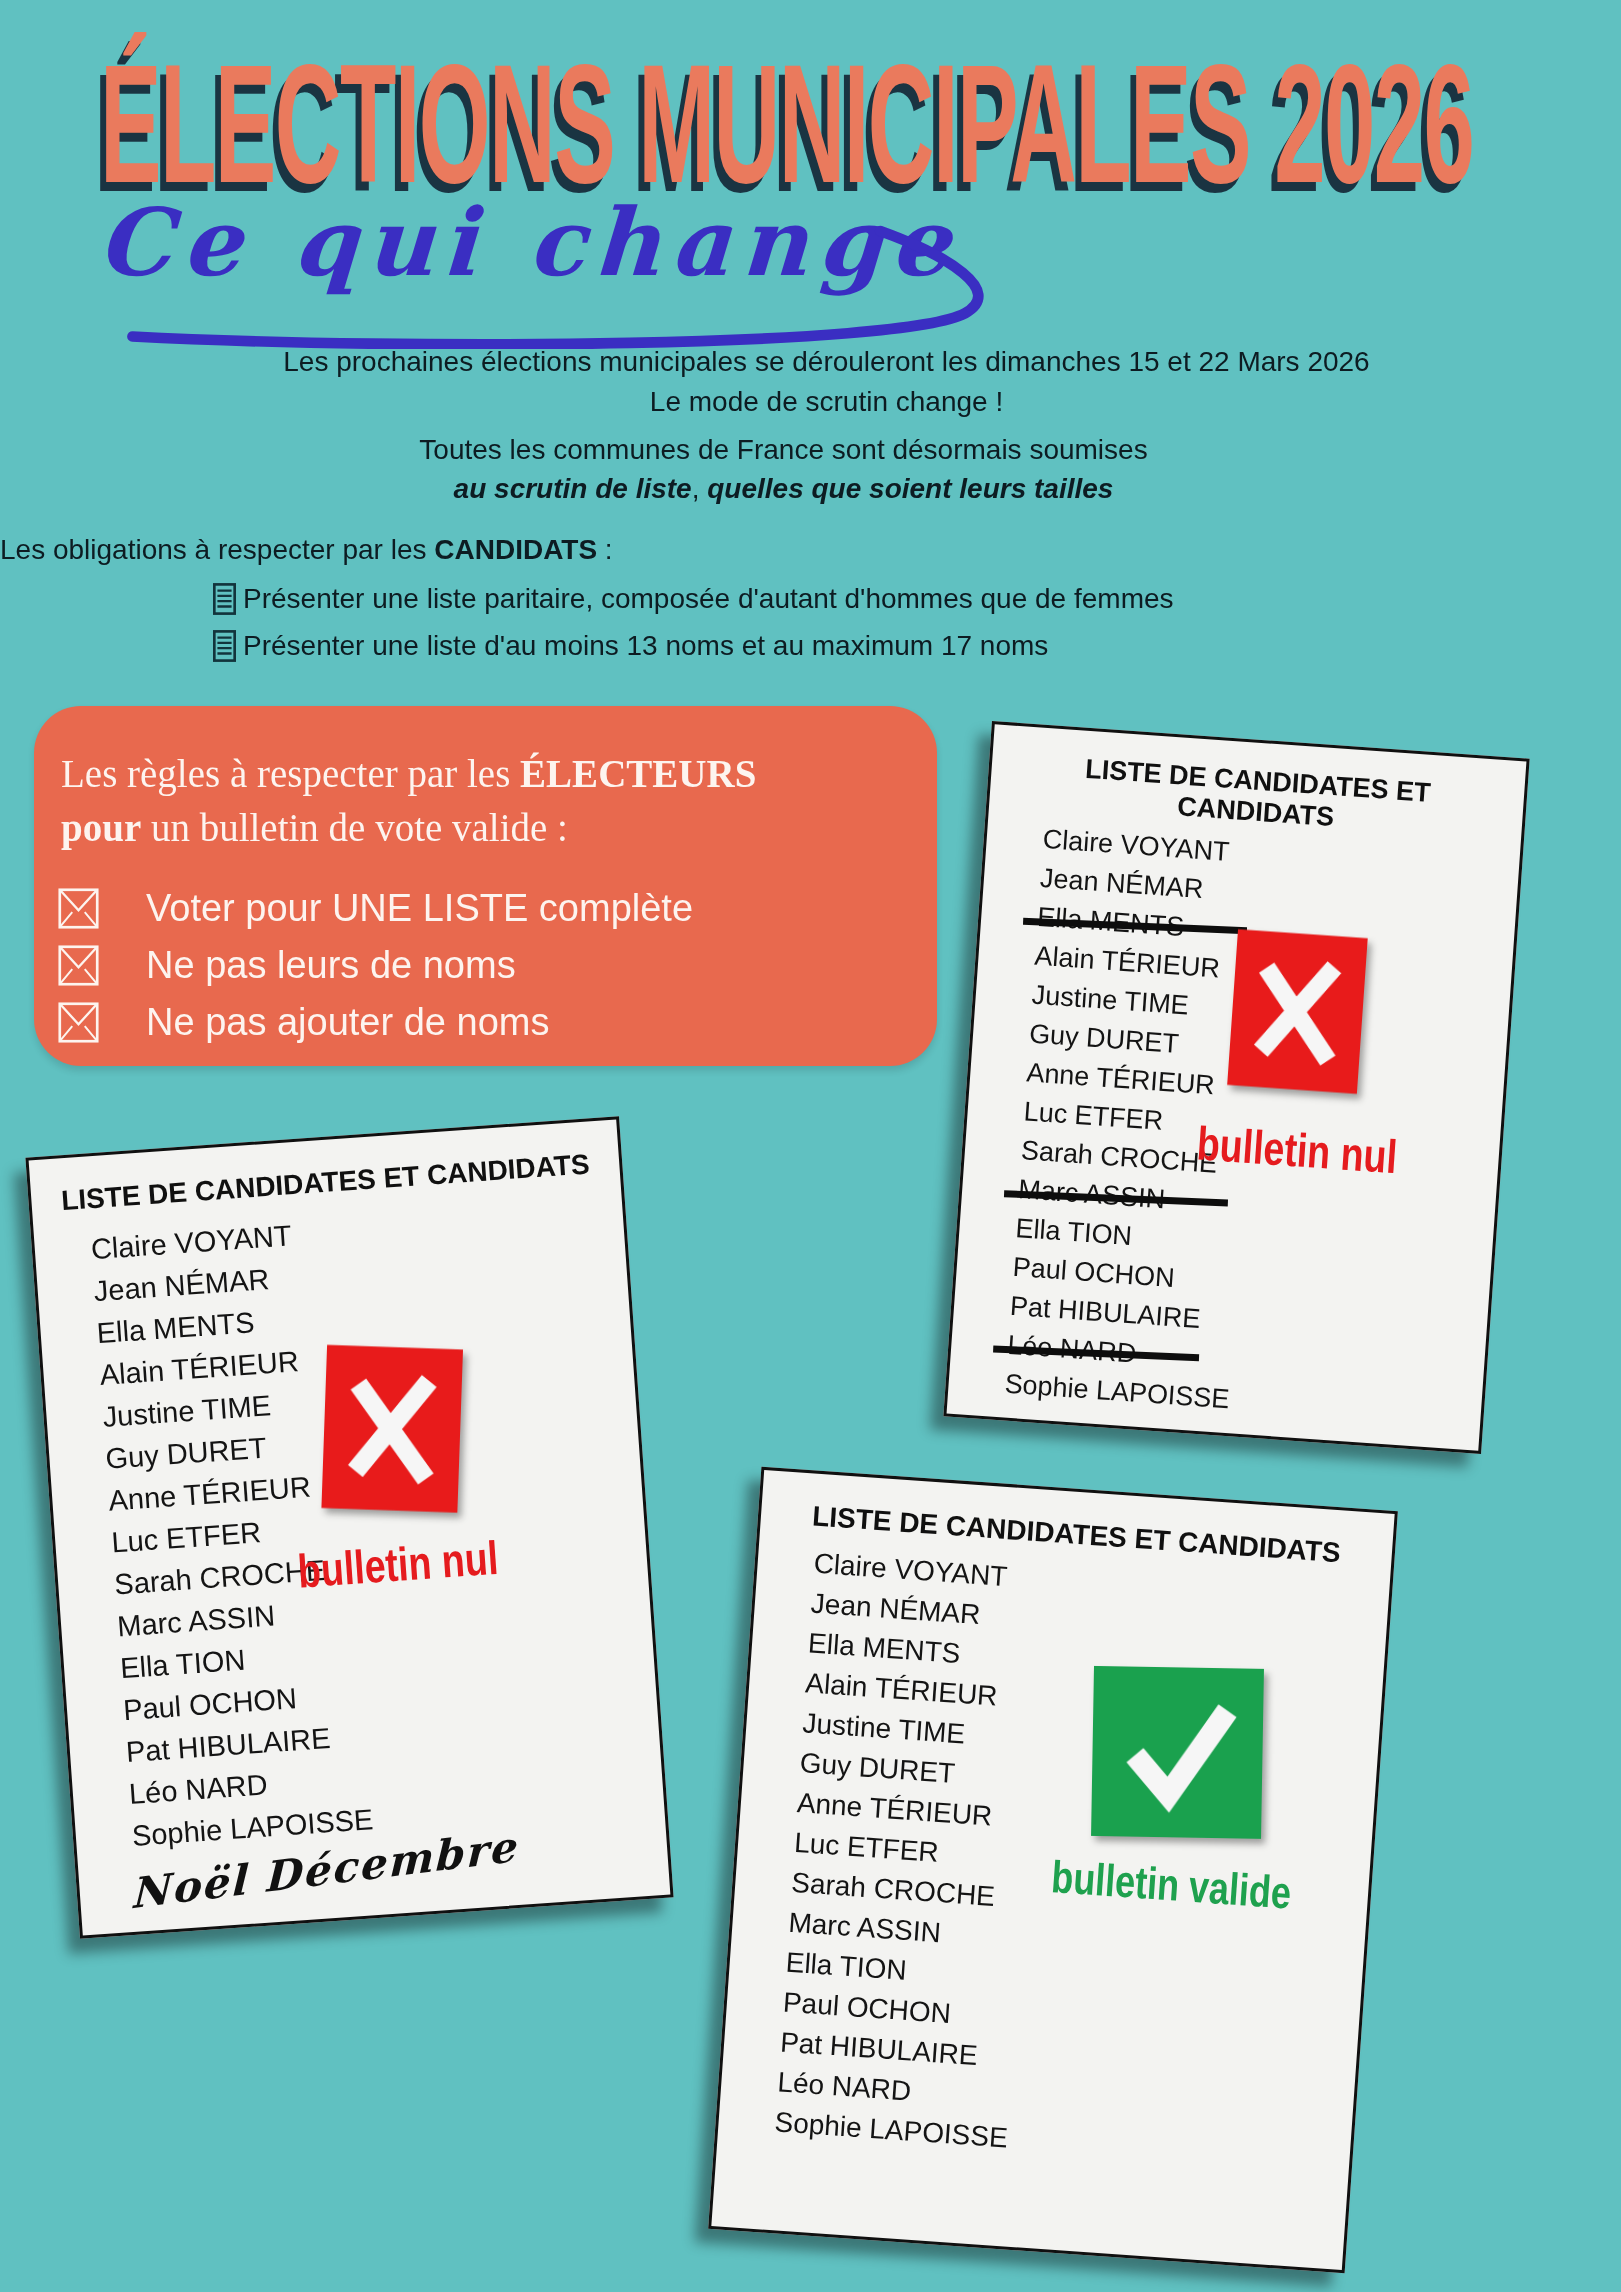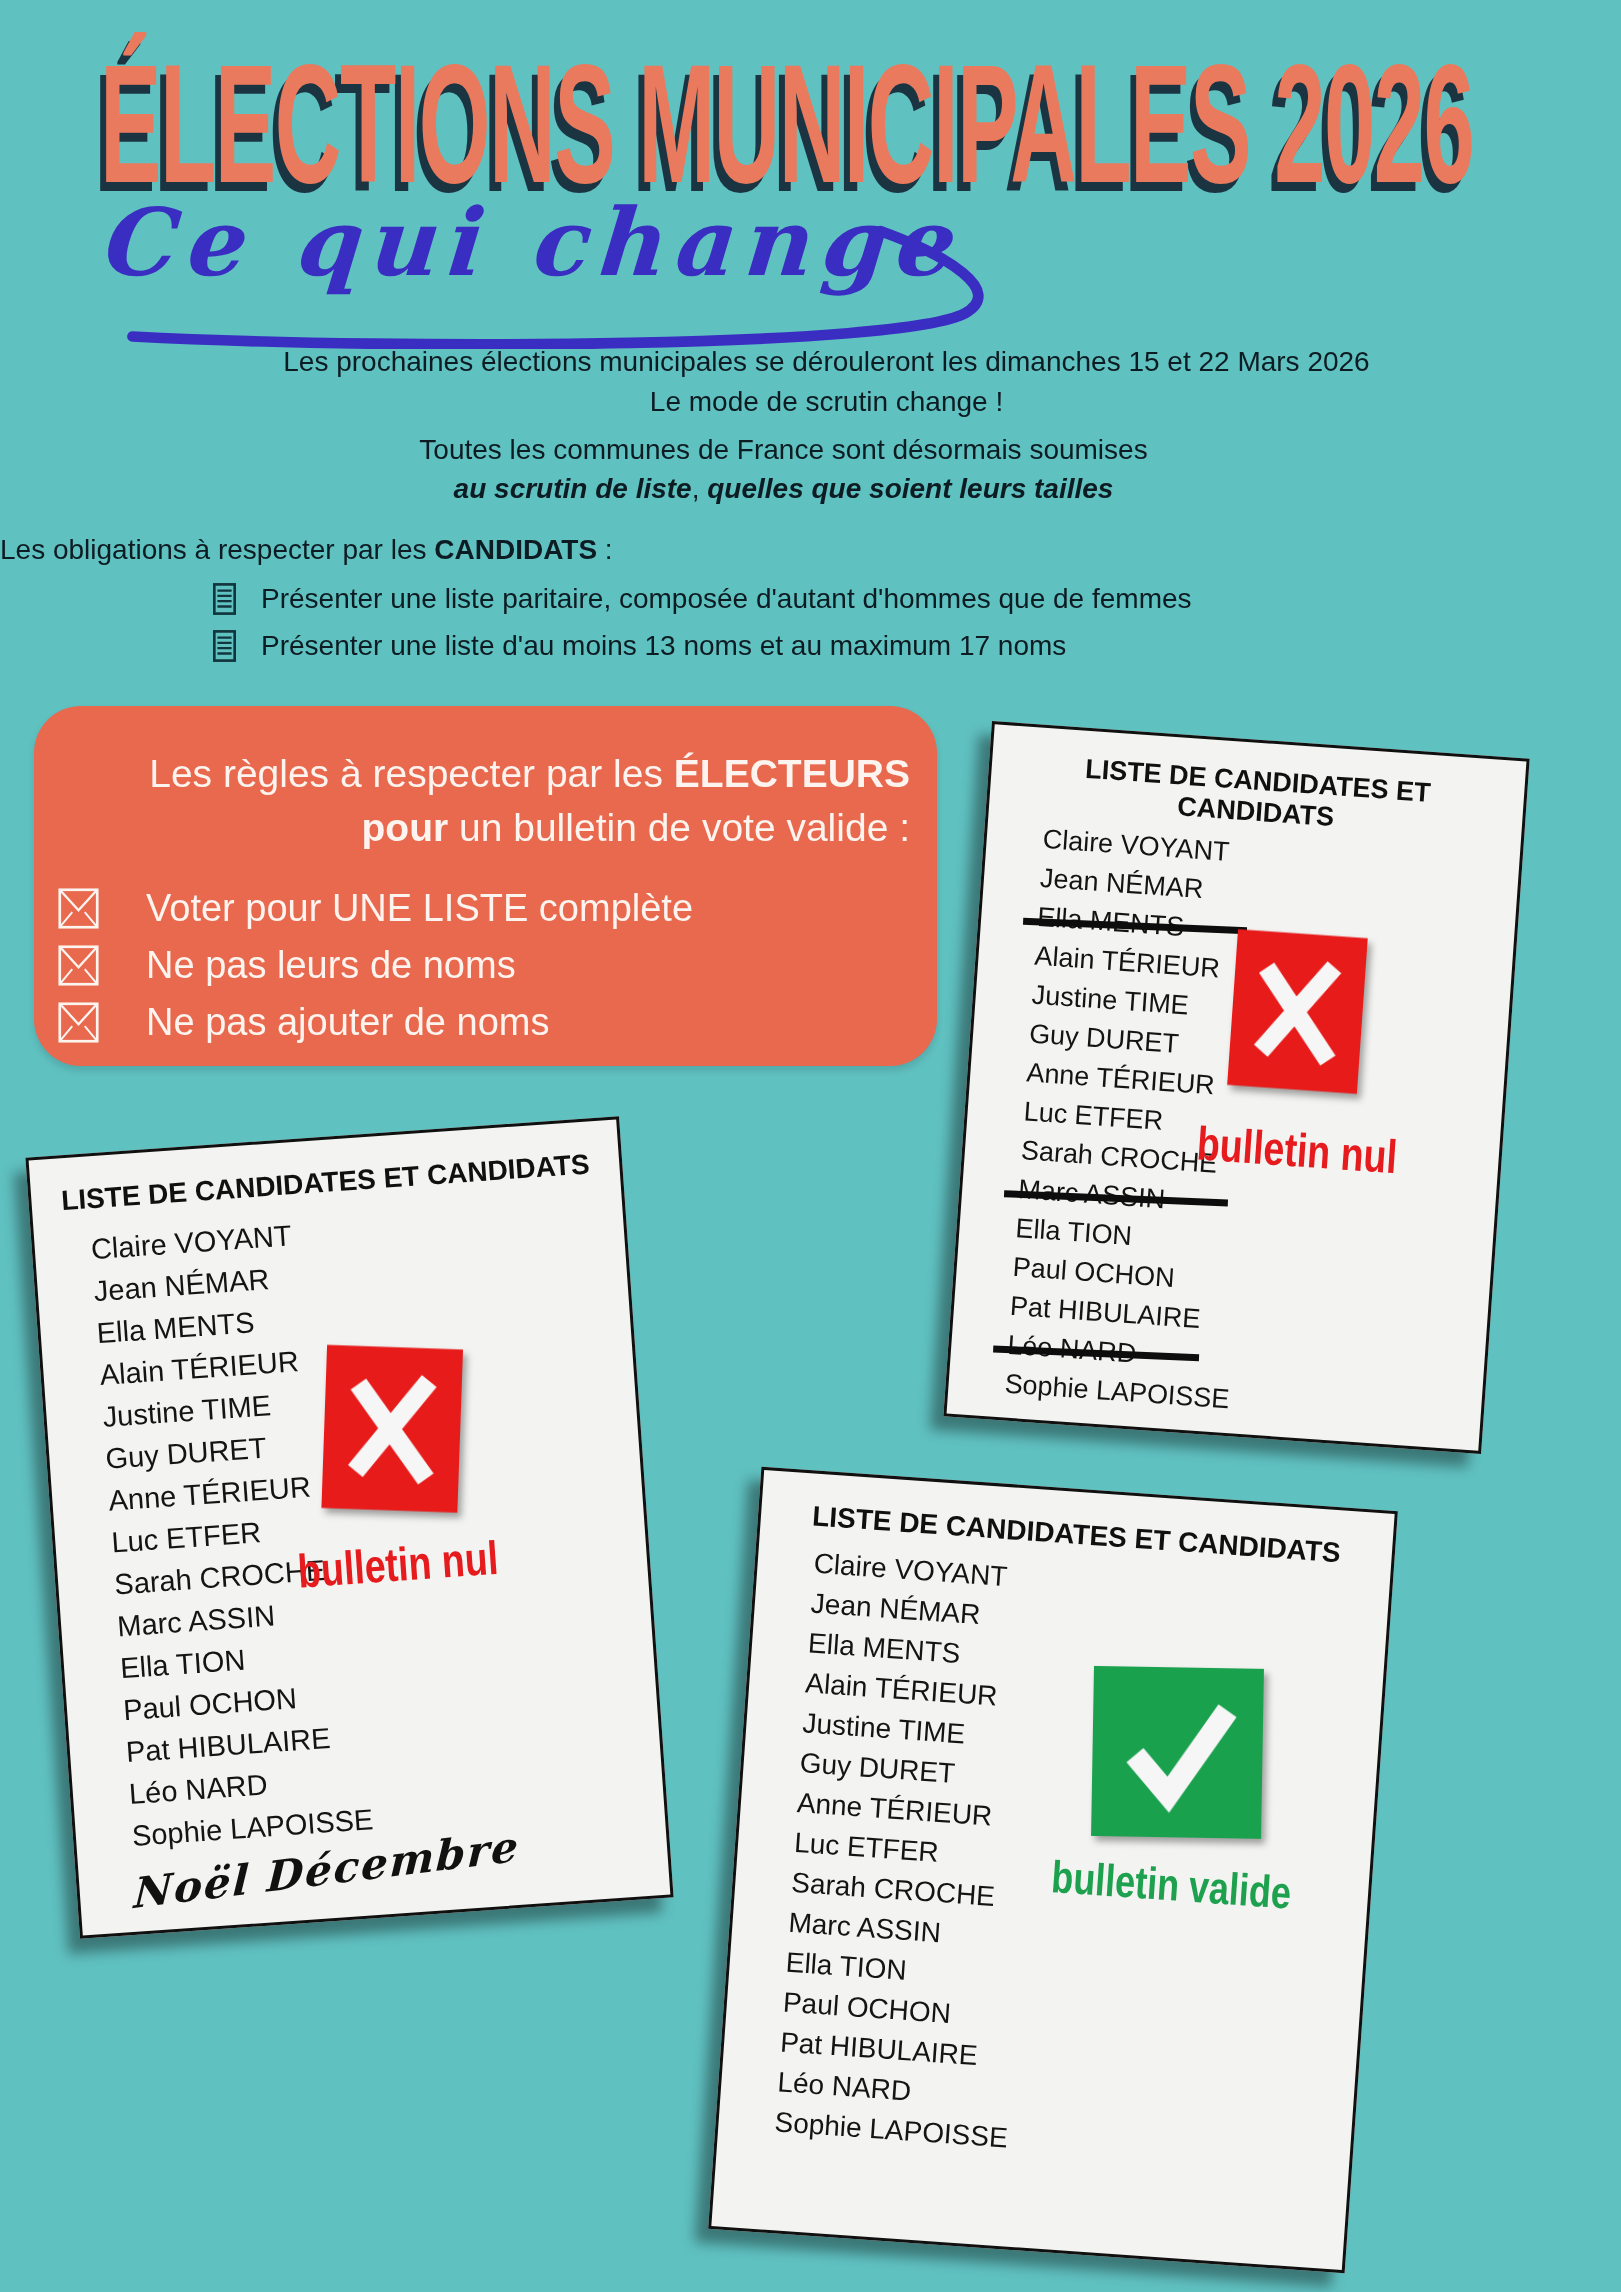--- a/index.html
+++ b/index.html
@@ -25,30 +25,30 @@
     font-size:28px;line-height:40px;font-weight:500;}
   .communes{position:absolute;left:0;top:430px;width:1567px;margin:0;text-align:center;
     font-size:28px;line-height:39px;font-weight:500;}
   .emph{font-weight:700;font-style:italic;
     text-decoration-thickness:2.7px;text-underline-offset:6.3px;}
 
   
   .obligations{position:absolute;left:0;top:534px;width:1621px;}
   .oblig-head{margin:0 0 9px 0;width:1469px;font-size:28px;}
   .oblig-head b{font-weight:800;}
-  .oblig-row{display:flex;align-items:center;gap:25px;padding-left:213px;height:47px;
+  .oblig-row{display:flex;align-items:center;gap:7px;padding-left:213px;height:47px;
     font-size:28px;}
   .doc-icon{flex:0 0 auto;width:23px;height:32px;}
 
   
   .electors-box{position:absolute;left:34px;top:706px;width:903px;height:360px;
     background:#e8694e;border-radius:47px;color:#fdf4ef;
     box-shadow:0 4.5px 7.2px rgba(0,0,0,0.12);}
-  .box-head{margin:41px 27px 0 27px;text-align:right;font-size:39px;line-height:54px;
-    font-weight:500;}
+  .box-head{margin:41px 27px 0 27px;text-align:left;font-size:39px;line-height:54px;
+    font-weight:500;font-family:Liberation Serif, serif;}
   .box-head b{font-weight:800;}
   .box-items{margin-top:25px;}
   .box-row{display:flex;align-items:center;gap:47px;padding-left:24px;height:57px;
     font-size:38px;font-weight:500;}
   .env-icon{flex:0 0 auto;width:41px;height:41px;}
 
   
   .ballot{position:absolute;background:#f3f3f1;border:3.6px solid #101010;
     box-shadow:-12.5px 14.3px 12.5px rgba(0,0,0,0.38);color:#141414;}
   .b-head{margin:0;text-align:center;font-weight:800;color:#101010;}

